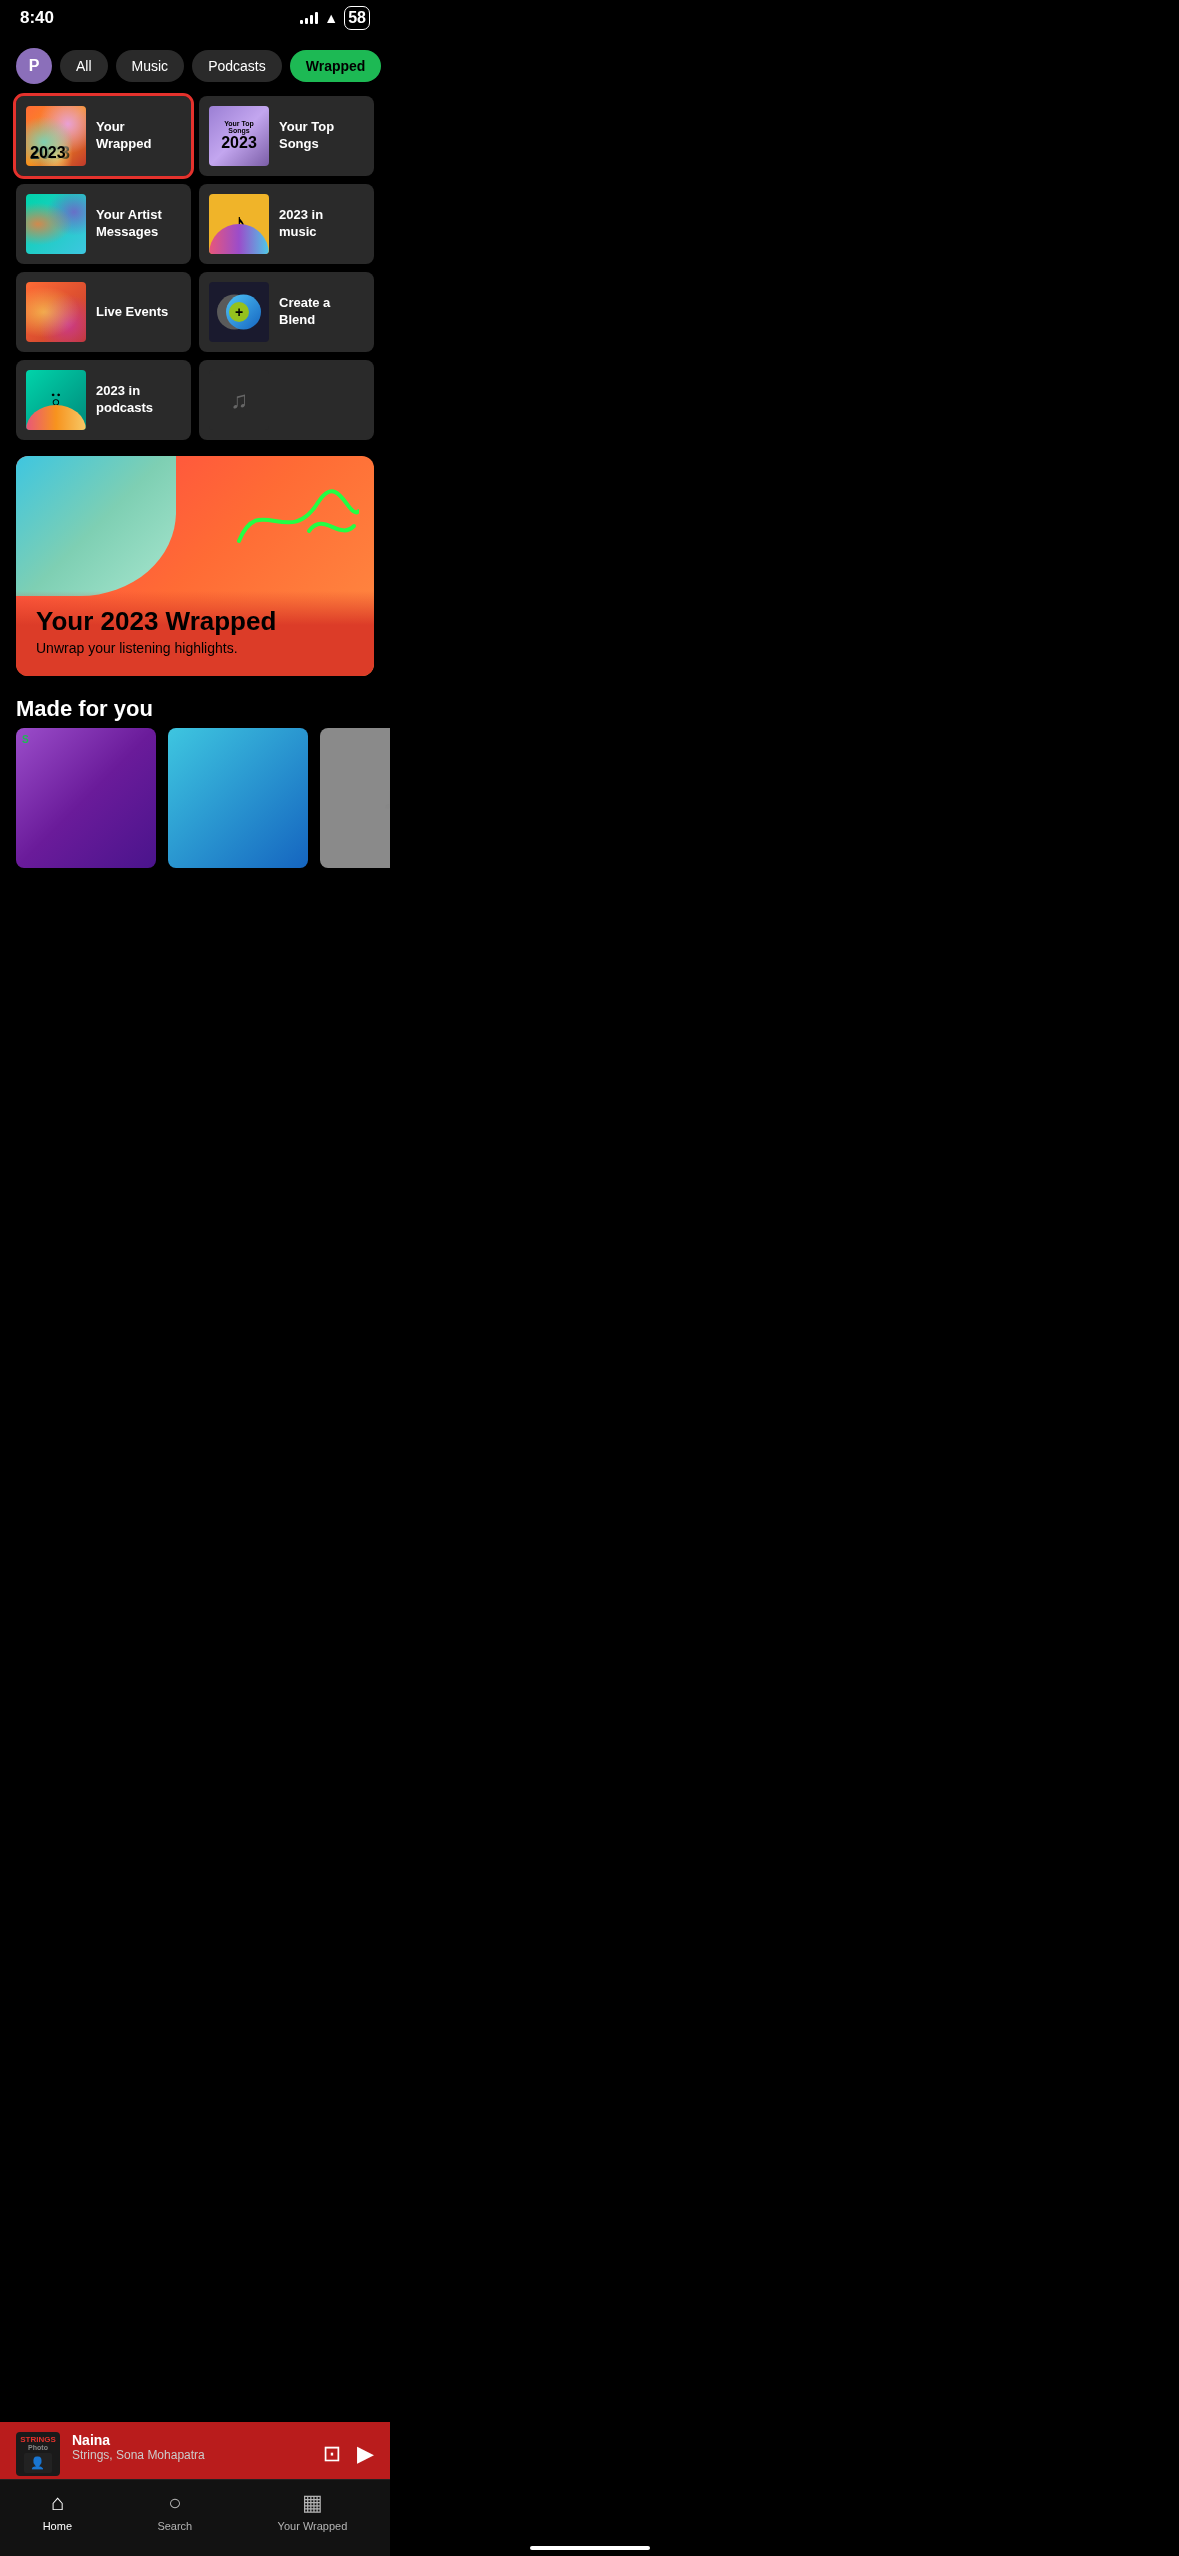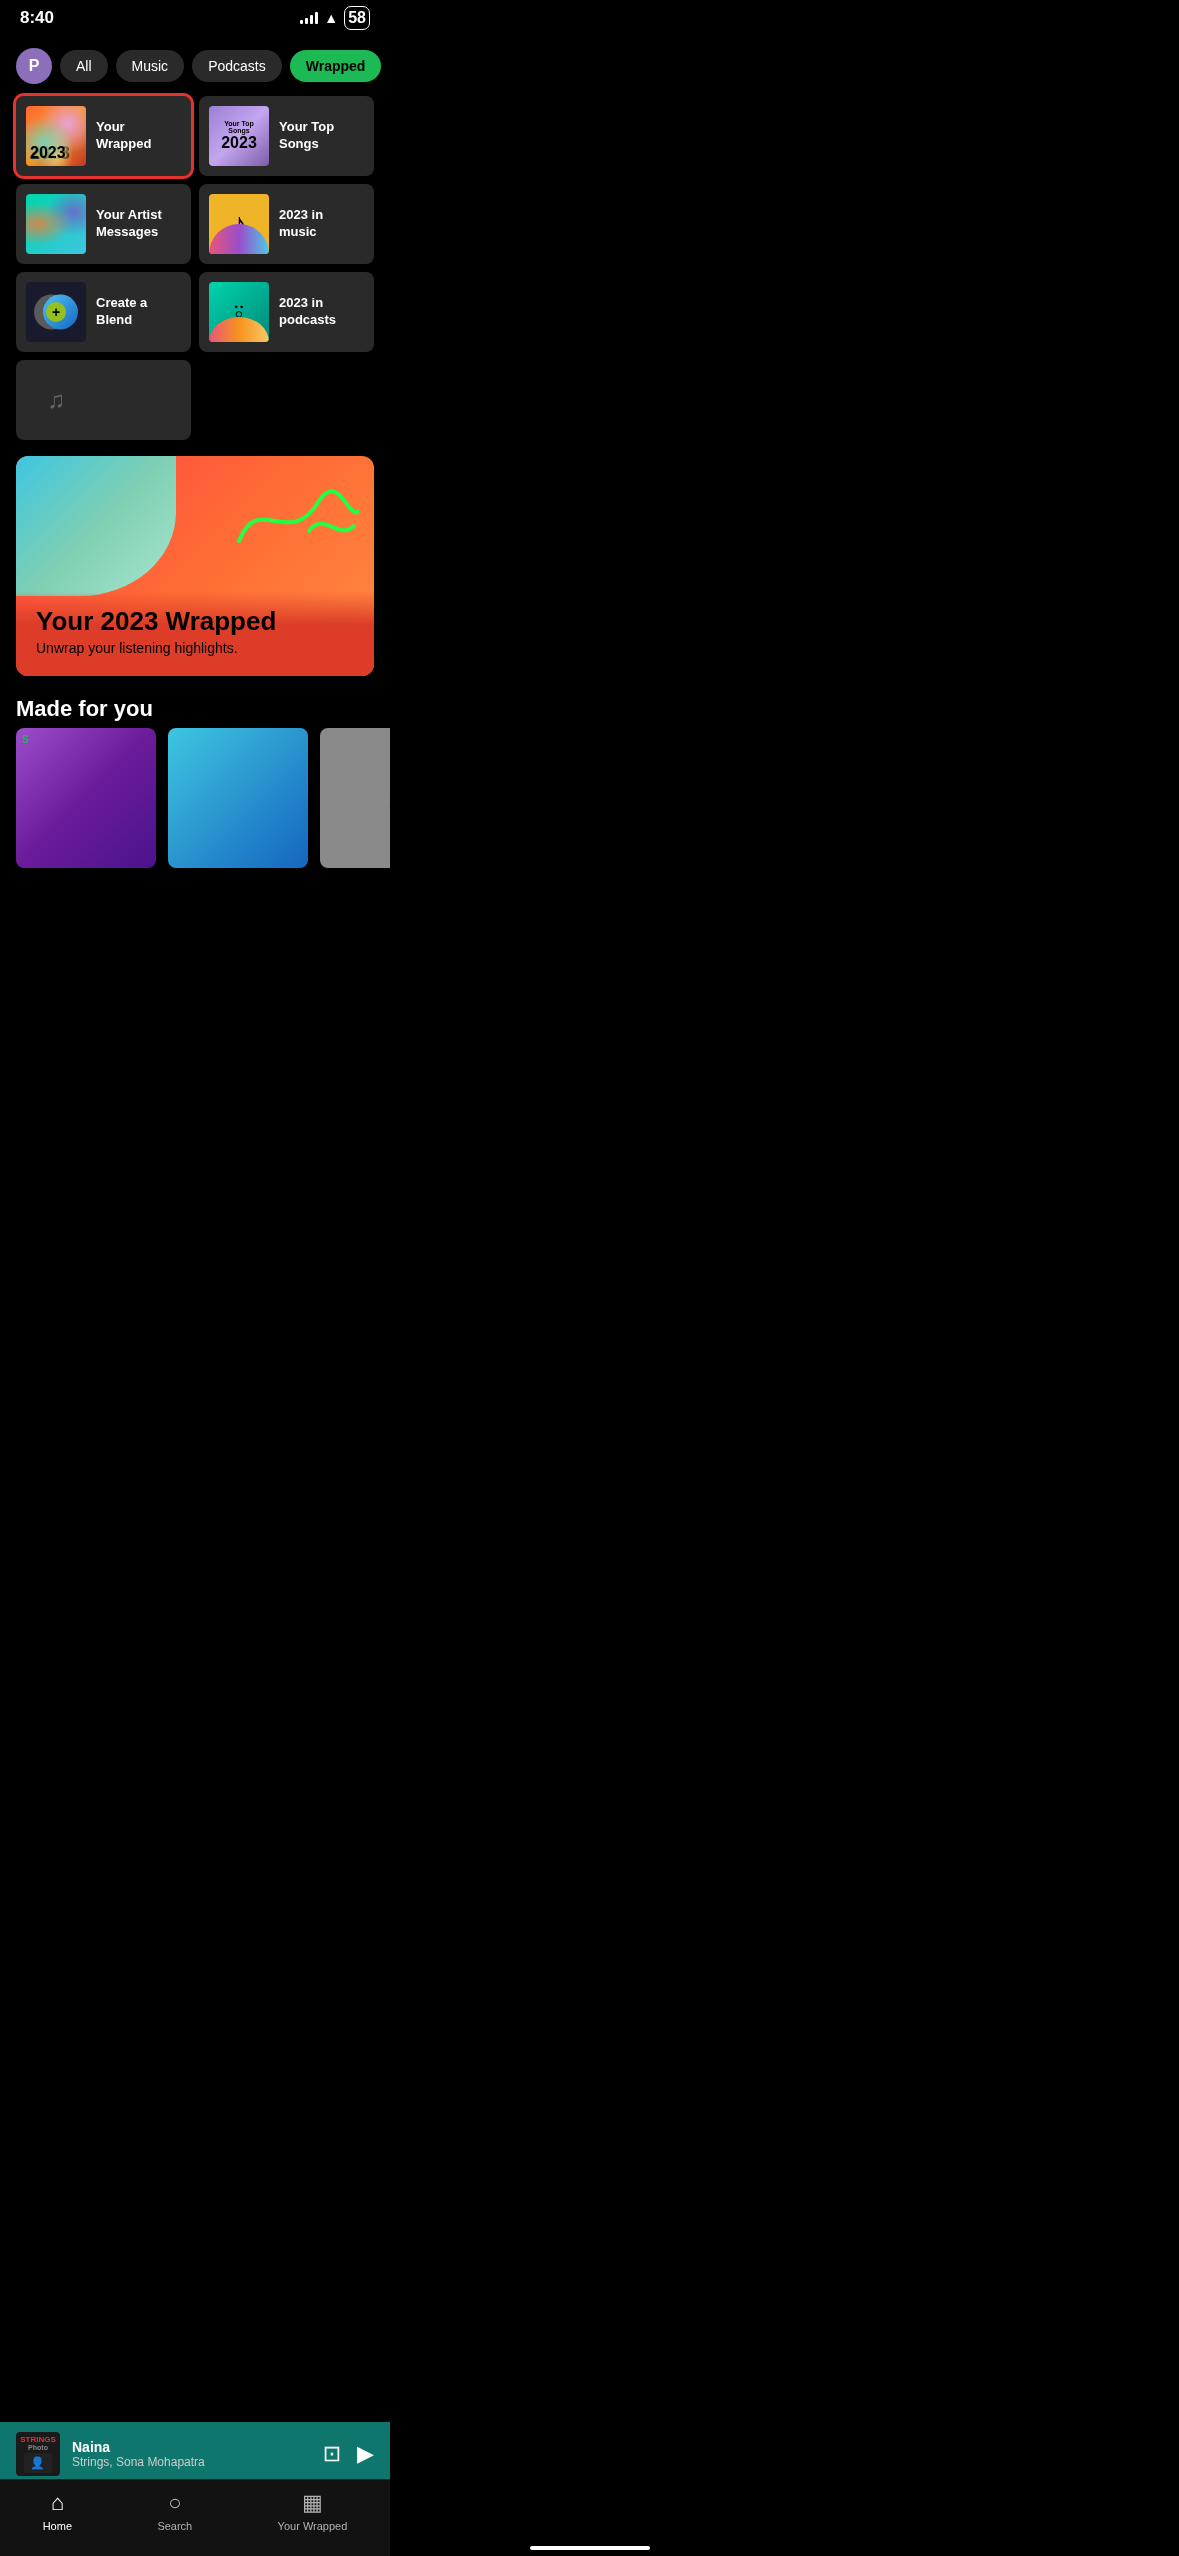--- a/index.html
+++ b/index.html
@@ -418,23 +418,22 @@
       color: #1DB954;
     }
 
     
     .now-playing {
       position: fixed;
       bottom: 70px;
       left: 0;
       right: 0;
       width: 390px;
-      background: #0f766e;
-      display: flex;
-      align-items: center;
+      background: #b91c1c;
+      display: flex;
       padding: 10px 16px;
       gap: 12px;
       cursor: pointer;
     }
     .np-album {
       width: 44px;
       height: 44px;
       border-radius: 4px;
       background: #1a1a1a;
       flex-shrink: 0;
@@ -595,20 +594,28 @@
   <div class="card">
     <div class="card-thumb">
       <div class="thumb-2023-music">
         <span class="music-note-icon">♪</span>
         <div class="thumb-2023-music-squiggle"></div>
       </div>
     </div>
     <span class="card-label">2023 in music</span>
   </div>
 
+  <div class="card">
+    <div class="card-thumb">
+      <div class="thumb-live-events">
+        <div class="thumb-live-events-inner"></div>
+      </div>
+    </div>
+    <span class="card-label">Live Events</span>
+  </div>
 
   <div class="card">
     <div class="card-thumb">
       <div class="thumb-blend">
         <div class="blend-circle1"></div>
         <div class="blend-plus">+</div>
         <div class="blend-circle2"></div>
       </div>
     </div>
     <span class="card-label">Create a Blend</span>

